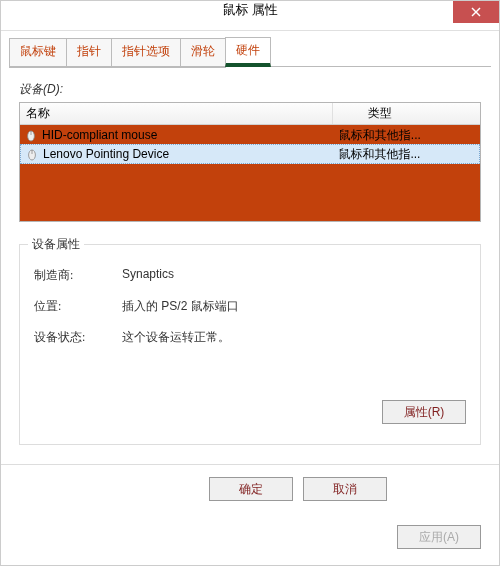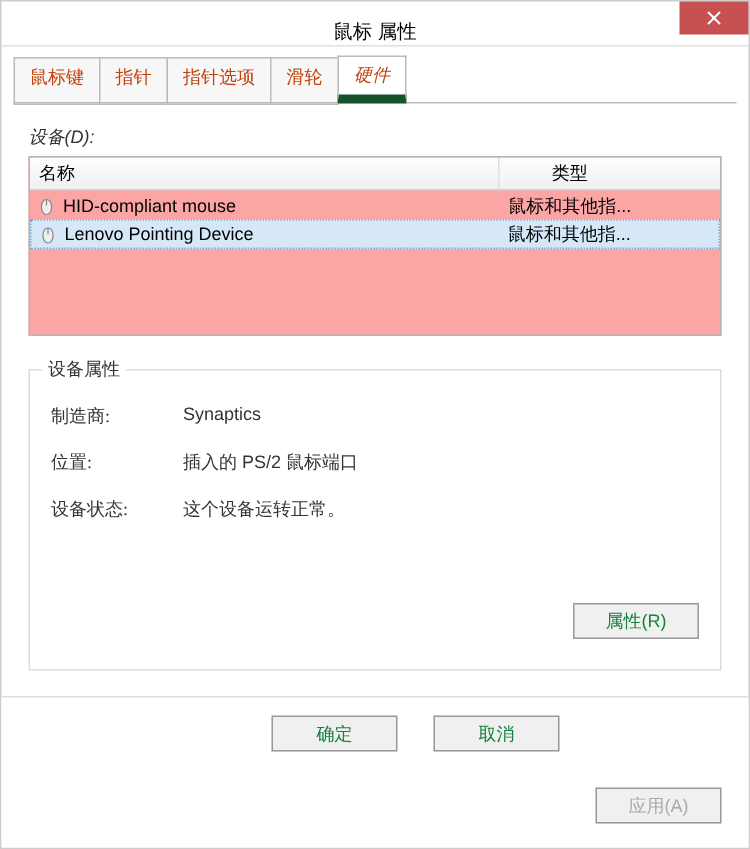--- a/index.html
+++ b/index.html
@@ -15,23 +15,24 @@
     height: 566px;
     border: 1px solid #ccc;
     background: #fff;
     position: relative;
     display: flex;
     flex-direction: column;
   }
   .titlebar {
     height: 30px;
     display: flex;
-    align-items: flex-end;
+    align-items: flex-start;
     position: relative;
     border-bottom: 1px solid #e0e0e0;
+    font-family: Liberation Serif, serif;
   }
   .titlebar .title {
     flex: 1;
     text-align: center;
     font-size: 13px;
   }
   .close-btn {
     width: 46px;
     height: 22px;
     background: #c75050;
@@ -65,38 +66,37 @@
     margin-right: -1px;
     position: relative;
     cursor: pointer;
     color: #c2410c;
   }
   .tab.inactive {
     background: #f7f7f7;
     top: 1px;
   }
   .tab.active {
-    border-bottom: 6px solid #14532d;
+    border-bottom: 4px solid #14532d;
     z-index: 2;
-    font-style: italic;
   }
 
   .tabcontent {
     flex: 1;
     padding: 14px 18px 8px 18px;
     display: flex;
     flex-direction: column;
   }
 
   .device-label { margin-bottom: 4px; color:#333;font-style:italic; }
 
   .device-table {
     border: 1px solid #b5b5b5;
     height: 120px;
-    background: #fca5a5;
+    background: #c2410c;
     overflow: hidden;
     display: flex;
     flex-direction: column;
   }
   .dt-header {
     display: flex;
     background: linear-gradient(#fdfdfd, #f0f0f0);
     border-bottom: 1px solid #d0d0d0;
     font-weight: normal;
     height: 22px;
@@ -151,28 +151,28 @@
 
   .btn, .dlg-btn {
     min-width: 84px;
     height: 24px;
     border: 1px solid #999;
     background: #f0f0f0;
     text-align: center;
     line-height: 22px;
     cursor: pointer;
     font-size: 12px;
-    color:#15803d;
+    color:#7f1d1d;
   }
   .dlg-bar {
     border-top: 1px solid #ddd;
     padding: 12px 18px 16px 0;
     display: flex;
     justify-content: flex-end;
-    gap: 24px;
+    gap: 10px;
     background:#fff;
   }
   .dlg-btn.disabled {
     color: #aaa;
     cursor: default;
     margin-top: 48px;
   }
   .clearfix::after { content:""; display:block; clear:both; }
 </style>
 </head>

